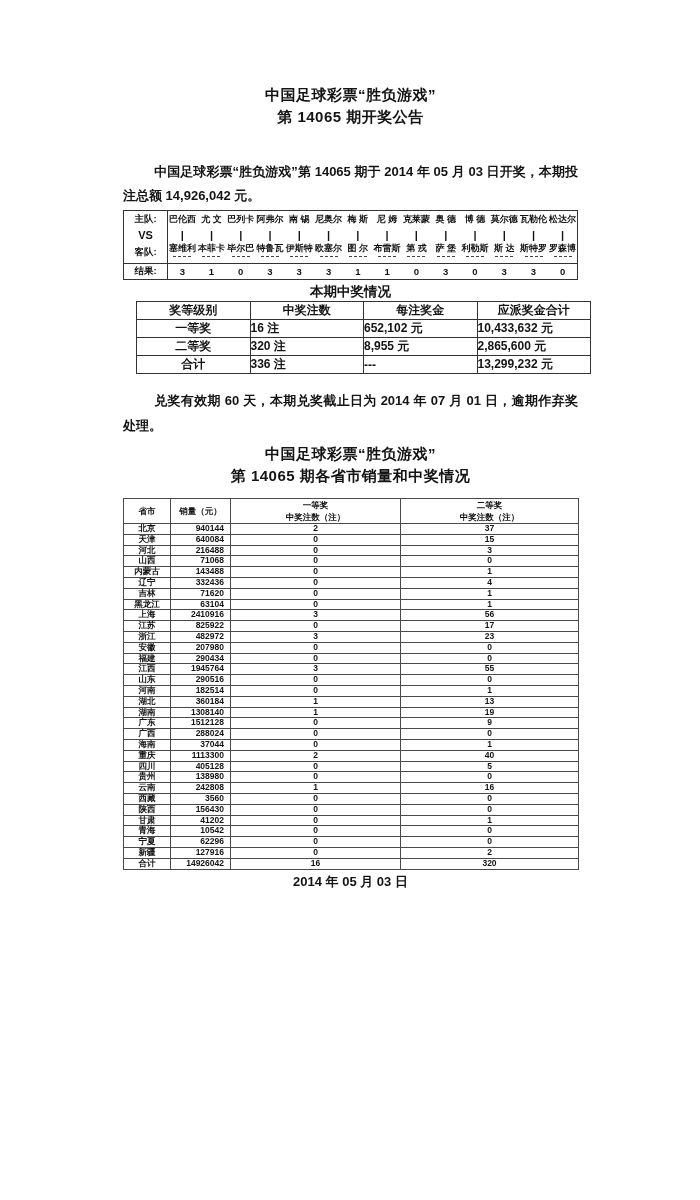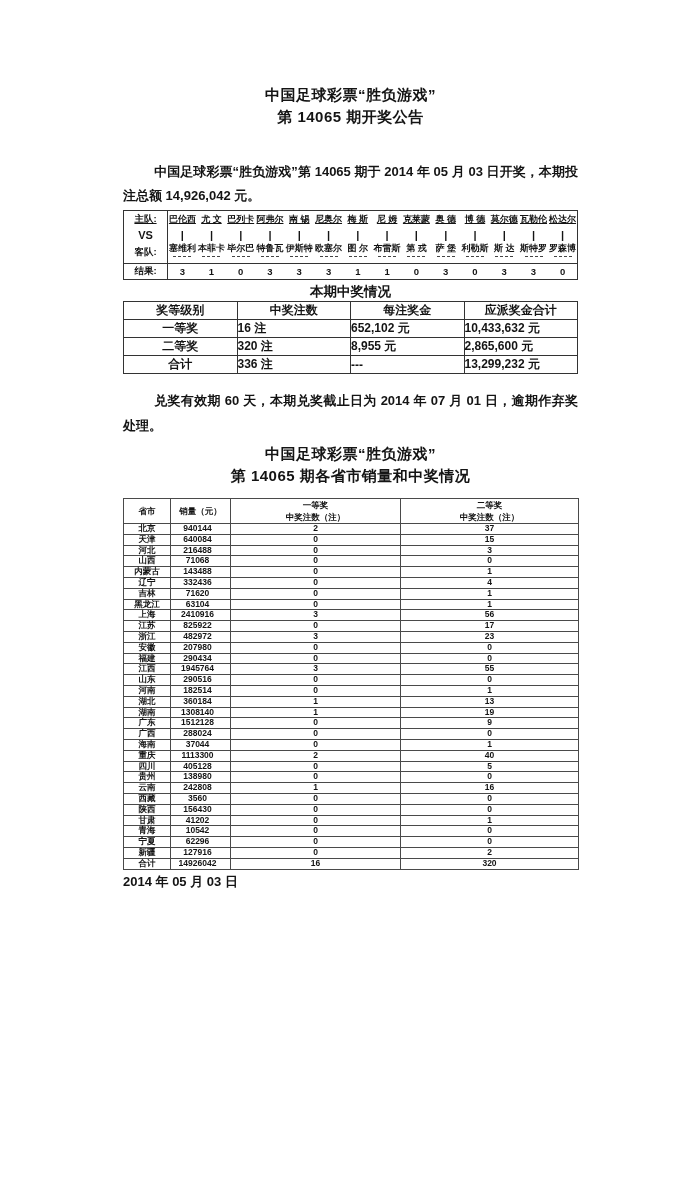--- a/index.html
+++ b/index.html
@@ -17,45 +17,45 @@
 
   
   .para{margin-top:32px;font-size:13px;line-height:24px;text-indent:2.4em;text-align:justify;}
   .para.redeem{margin-top:14px;line-height:25px;}
 
   
   table{border-collapse:collapse;}
   .match-table{margin-top:2px;width:455px;table-layout:fixed;font-size:9px;border:1.5px solid #333;}
   .match-table td{padding:0;text-align:center;white-space:nowrap;overflow:hidden;}
   .match-table td.lbl{font-size:9.5px;border-right:1px solid #333;}
-  .match-table tr.row-home td{height:17px;text-decoration:underline;}
+  .match-table tr.row-home td{height:17px;}
   .match-table tr.row-vs td{height:13px;font-size:11px;}
   .match-table tr.row-away td{height:22px;vertical-align:top;}
   .match-table tr.row-away td.lbl{vertical-align:middle;}
   .match-table tr.row-result td{height:15px;border-top:1px solid #333;font-size:9.5px;}
   .away-name{line-height:12px;padding-top:1px;}
   .dash{width:18px;margin:2px auto 0 auto;border-top:1.6px dashed #444;height:0;}
 
   
   .section-title{margin-top:4px;text-align:center;font-size:13.5px;line-height:15px;}
-  .prize-table{margin-top:2px;width:455px;table-layout:fixed;font-size:12px;border:1.5px solid #333;}
+  .prize-table{margin-top:2px;width:455px;table-layout:fixed;font-size:12px;border:1.5px solid #333;margin-left:13px;}
   .prize-table th,.prize-table td{border:1px solid #333;padding:0;}
   .prize-table th{height:15px;font-size:12px;text-align:center;font-weight:700;}
   .prize-table td{height:16.5px;text-align:left;padding-right:9px;}
   .prize-table td.level{text-align:center;padding-right:0;}
 
   
   .prov-table{margin-top:11px;width:455px;table-layout:fixed;font-size:8.5px;border:1.5px solid #333;}
   .prov-table th,.prov-table td{border:1px solid #4a4a4a;padding:0;text-align:center;}
   .prov-table th{height:12px;line-height:12px;font-size:8.5px;font-weight:700;}
   .prov-table td{height:9.6px;line-height:9.8px;}
-  .prov-table td.sales{text-align:center;padding-right:6px;}
+  .prov-table td.sales{text-align:right;padding-right:6px;}
   .hdr-2line div{line-height:12px;}
 
-  .doc-date{margin-top:4px;text-align:left;font-size:13px;line-height:16px;}
+  .doc-date{margin-top:4px;text-align:center;font-size:13px;line-height:16px;}
 </style>
 </head>
 <body>
 
 <div class="content">
 
   <div class="doc-title">
     <div>中国足球彩票“胜负游戏”</div>
     <div>第 14065 期开奖公告</div>
   </div>

